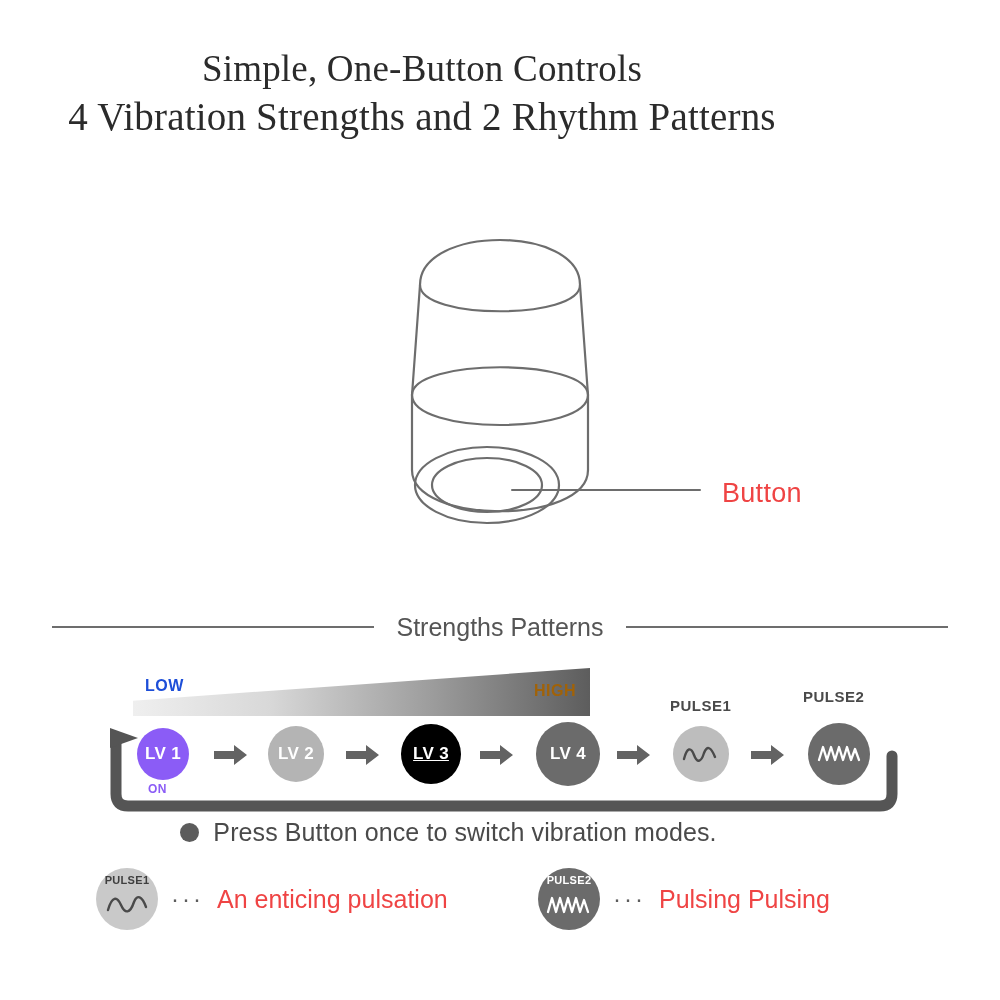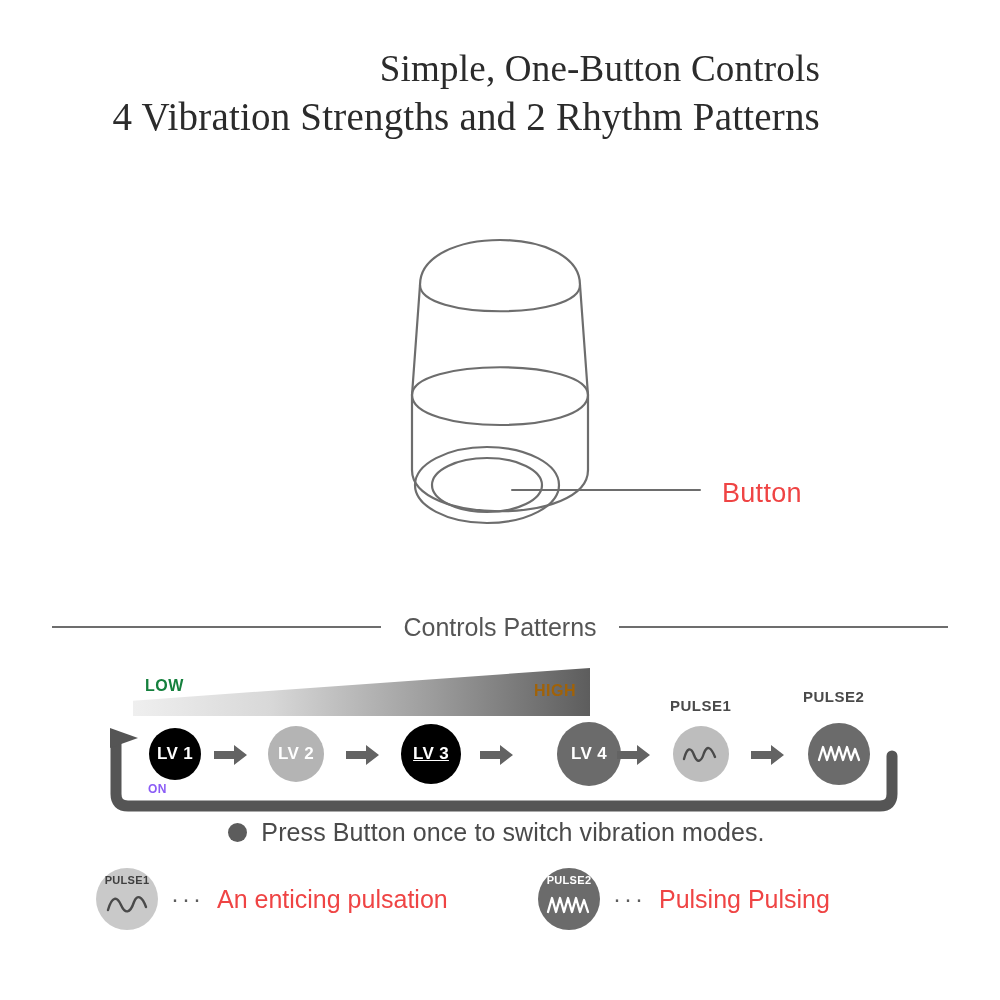--- a/index.html
+++ b/index.html
@@ -13,23 +13,23 @@
     position: relative;
     font-family: "Liberation Sans", sans-serif;
     color: #4a4a4a;
     overflow: hidden;
   }
 
   
   .headings {
     position: absolute;
     top: 46px;
-    left: 0;
+    left: 12px;
     width: 820px;
-    text-align: right;
+    text-align: center;
   }
   .headline-1 {
     font-family: "Liberation Serif", serif;
     font-size: 37px;
     color: #2b2b2b;
     letter-spacing: 0.2px;
     line-height: 1.25;
   }
   .headline-2 {
     font-family: "Liberation Serif", serif;
@@ -94,21 +94,21 @@
     inset: 0;
     background: linear-gradient(to right, #efefef 0%, #d8d8d8 30%, #9d9d9d 65%, #5d5d5d 100%);
     clip-path: polygon(0 68%, 100% 0, 100% 100%, 0 100%);
   }
   .grad-low {
     position: absolute;
     left: 12px;
     top: 9px;
     font-size: 16px;
     font-weight: bold;
-    color: #15803d;
+    color: #1d4ed8;
     letter-spacing: 0.5px;
   }
   .grad-high {
     position: absolute;
     right: 14px;
     top: 14px;
     font-size: 16px;
     font-weight: bold;
     color: #a16207;
     letter-spacing: 0.5px;
@@ -169,21 +169,20 @@
   
   .note-line {
     position: absolute;
     top: 818px;
     left: 0;
     width: 897px;
     display: flex;
     align-items: center;
     justify-content: center;
     gap: 14px;
-    margin-left: 48px;
   }
   .note-bullet {
     width: 19px;
     height: 19px;
     border-radius: 50%;
     background: #5c5c5c;
     display: inline-block;
   }
   .note-text {
     font-size: 25px;
@@ -268,53 +267,53 @@
       <ellipse cx="487" cy="305" rx="55" ry="27"></ellipse>
 
       <path d="M512,310 L700,310" stroke-width="2"></path>
     </g>
   </svg>
 </div>
 <div class="callout-label">Button</div>
 
 <div class="section-divider">
   <div class="divider-line"></div>
-  <div class="divider-title">Controls Patterns</div>
+  <div class="divider-title">Strengths Patterns</div>
   <div class="divider-line"></div>
 </div>
 
 <div class="gradient-wrap">
   <div class="gradient-tri"></div>
   <div class="grad-low">LOW</div>
   <div class="grad-high">HIGH</div>
 </div>
 
 <div class="loop-area">
   <svg class="loop-svg" width="840" height="105" viewBox="0 0 840 105">
     <path d="M36,20 L36,76 Q36,88 48,88 L800,88 Q812,88 812,76 L812,38" fill="none" stroke="#555555" stroke-width="11" stroke-linecap="round" stroke-linejoin="round"></path>
     <polygon points="24,20 52,20 42,32 42,10" fill="#555555" style="display:none"></polygon>
     <path d="M30,30 L30,10 L58,20 Z" fill="#555555"></path>
   </svg>
 </div>
 
 <div class="levels-row">
 
-  <div class="node" style="left:149px; top:10px; width:52px; height:52px; background:#000000;text-align:center;">
+  <div class="node" style="left:137px; top:10px; width:52px; height:52px; background:#8b5cf6;text-align:center;">
     <span>LV 1</span>
   </div>
 
   <div class="node" style="left:268px; top:8px; width:56px; height:56px; background:#b4b4b4;">
     <span>LV 2</span>
   </div>
 
   <div class="node" style="left:401px; top:6px; width:60px; height:60px; background:#000000;text-decoration:underline;">
     <span>LV 3</span>
   </div>
 
-  <div class="node" style="left:557px; top:4px; width:64px; height:64px; background:#6b6b6b;">
+  <div class="node" style="left:536px; top:4px; width:64px; height:64px; background:#6b6b6b;">
     <span>LV 4</span>
   </div>
 
   <div class="node" style="left:673px; top:8px; width:56px; height:56px; background:#bdbdbd;">
     <svg width="40" height="22" viewBox="0 0 40 22">
       <path d="M3,16 C6,4 10,4 13,12 C16,20 20,20 23,10 C26,2 30,4 34,14" fill="none" stroke="#4a4a4a" stroke-width="2.4" stroke-linecap="round"></path>
     </svg>
   </div>
 
   <div class="node" style="left:808px; top:5px; width:62px; height:62px; background:#6b6b6b;">

